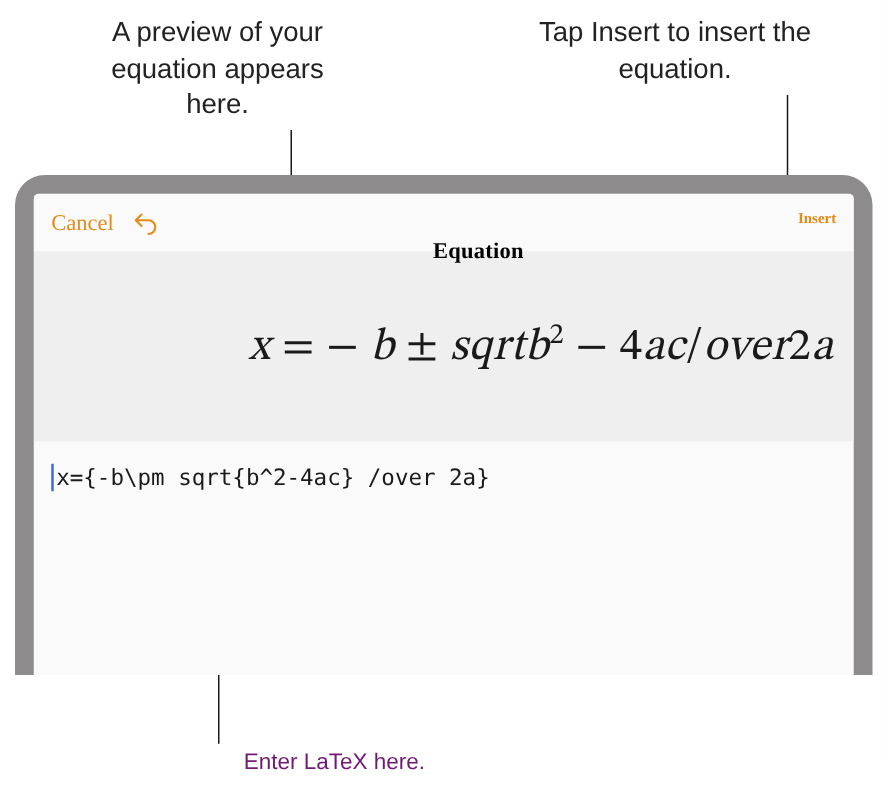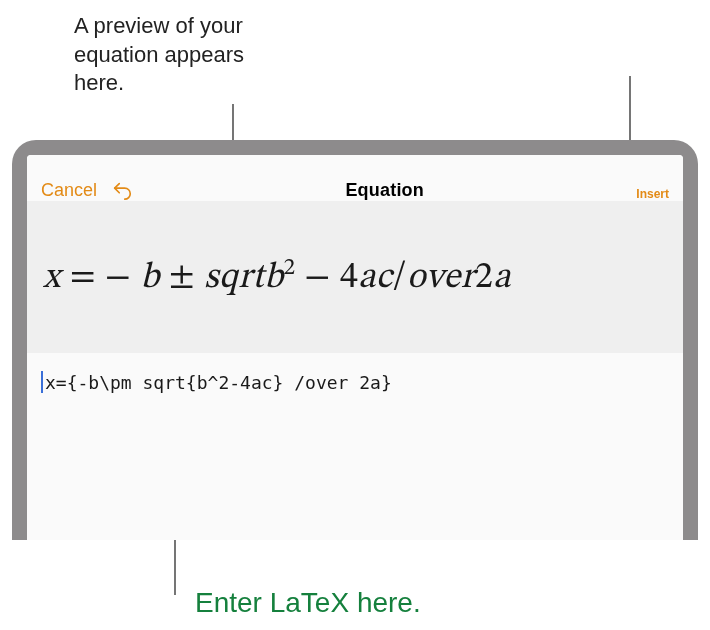--- a/index.html
+++ b/index.html
@@ -15,20 +15,21 @@
       width: 100%;
       height: 120px;
       display: flex;
       font-size: 22px;
       color: #222;
       line-height: 1.3;
     }
     .annot-left {
       position: absolute;
       left: 74px;
+      text-align: center;
       width: 200px;
     }
     .annot-right {
       position: absolute;
       right: 50px;
       text-align: center;
       width: 240px;
     }
     .leader { stroke: #1a1a1a; stroke-width: 1.2; fill: none; }
     .leader-svg { position: absolute; left: 0; top: 0; width: 710px; height: 630px; pointer-events: none; }
@@ -47,35 +48,36 @@
       position: absolute;
       top: 15px; left: 15px;
       width: 656px; height: 385px;
       background: #fafafa;
       border-radius: 4px 4px 0 0;
       overflow: hidden;
     }
     .nav-bar {
       height: 46px;
       display: flex;
-      align-items: flex-end;
+      align-items: flex-start;
       justify-content: space-between;
-      padding: 0 14px;
+      padding: 12px 14px;
       background: #fafafa;
+      font-family: Liberation Serif, serif;
     }
     .nav-left { display: flex; align-items: center; gap: 14px; }
     .nav-cancel { color: #e38b17; font-size: 18px; }
     .nav-undo { width: 22px; height: 22px; color: #e38b17; }
     .nav-title { font-size: 18px; font-weight: 600; color: #000; letter-spacing: 0.2px; margin-top: 23px; }
     .nav-insert { color: #e38b17; font-size: 12px; font-weight: 600; }
 
     .preview-pane {
       background: #efefef;
       padding: 52px 16px 52px 16px;
-      text-align: left;
+      text-align: right;
     }
     .equation-preview {
       font-family: "STIX Two Math", "Cambria Math", "Times New Roman", Times, serif;
       font-style: italic;
       font-size: 36px;
       color: #1a1a1a;
       white-space: nowrap;
       letter-spacing: 0.5px;
       display: inline-block;
     }
@@ -94,30 +96,31 @@
       font-family: ui-monospace, SFMono-Regular, Menlo, Consolas, monospace;
       font-size: 18px;
       color: #1a1a1a;
       background: transparent;
       width: 100%;
     }
 
     .annot-bottom {
       position: absolute;
       left: 195px;
-      top: 587px;
-      font-size: 28px;
-      color: #15803d;
+      top: 599px;
+      font-size: 18px;
+      color: #701a75;
     }
   </style>
 </head>
 <body>
 
 <div class="annot-top">
   <div class="annot-left">A preview of your equation appears here.</div>
+  <div class="annot-right">Tap Insert to insert the equation.</div>
 </div>
 
 <svg class="leader-svg">
   <line class="leader" x1="233" y1="104" x2="233" y2="260"></line>
   <line class="leader" x1="630" y1="76" x2="630" y2="159"></line>
   <line class="leader" x1="175" y1="459" x2="175" y2="595"></line>
 </svg>
 
 <div class="device-frame">
   <div class="screen">

